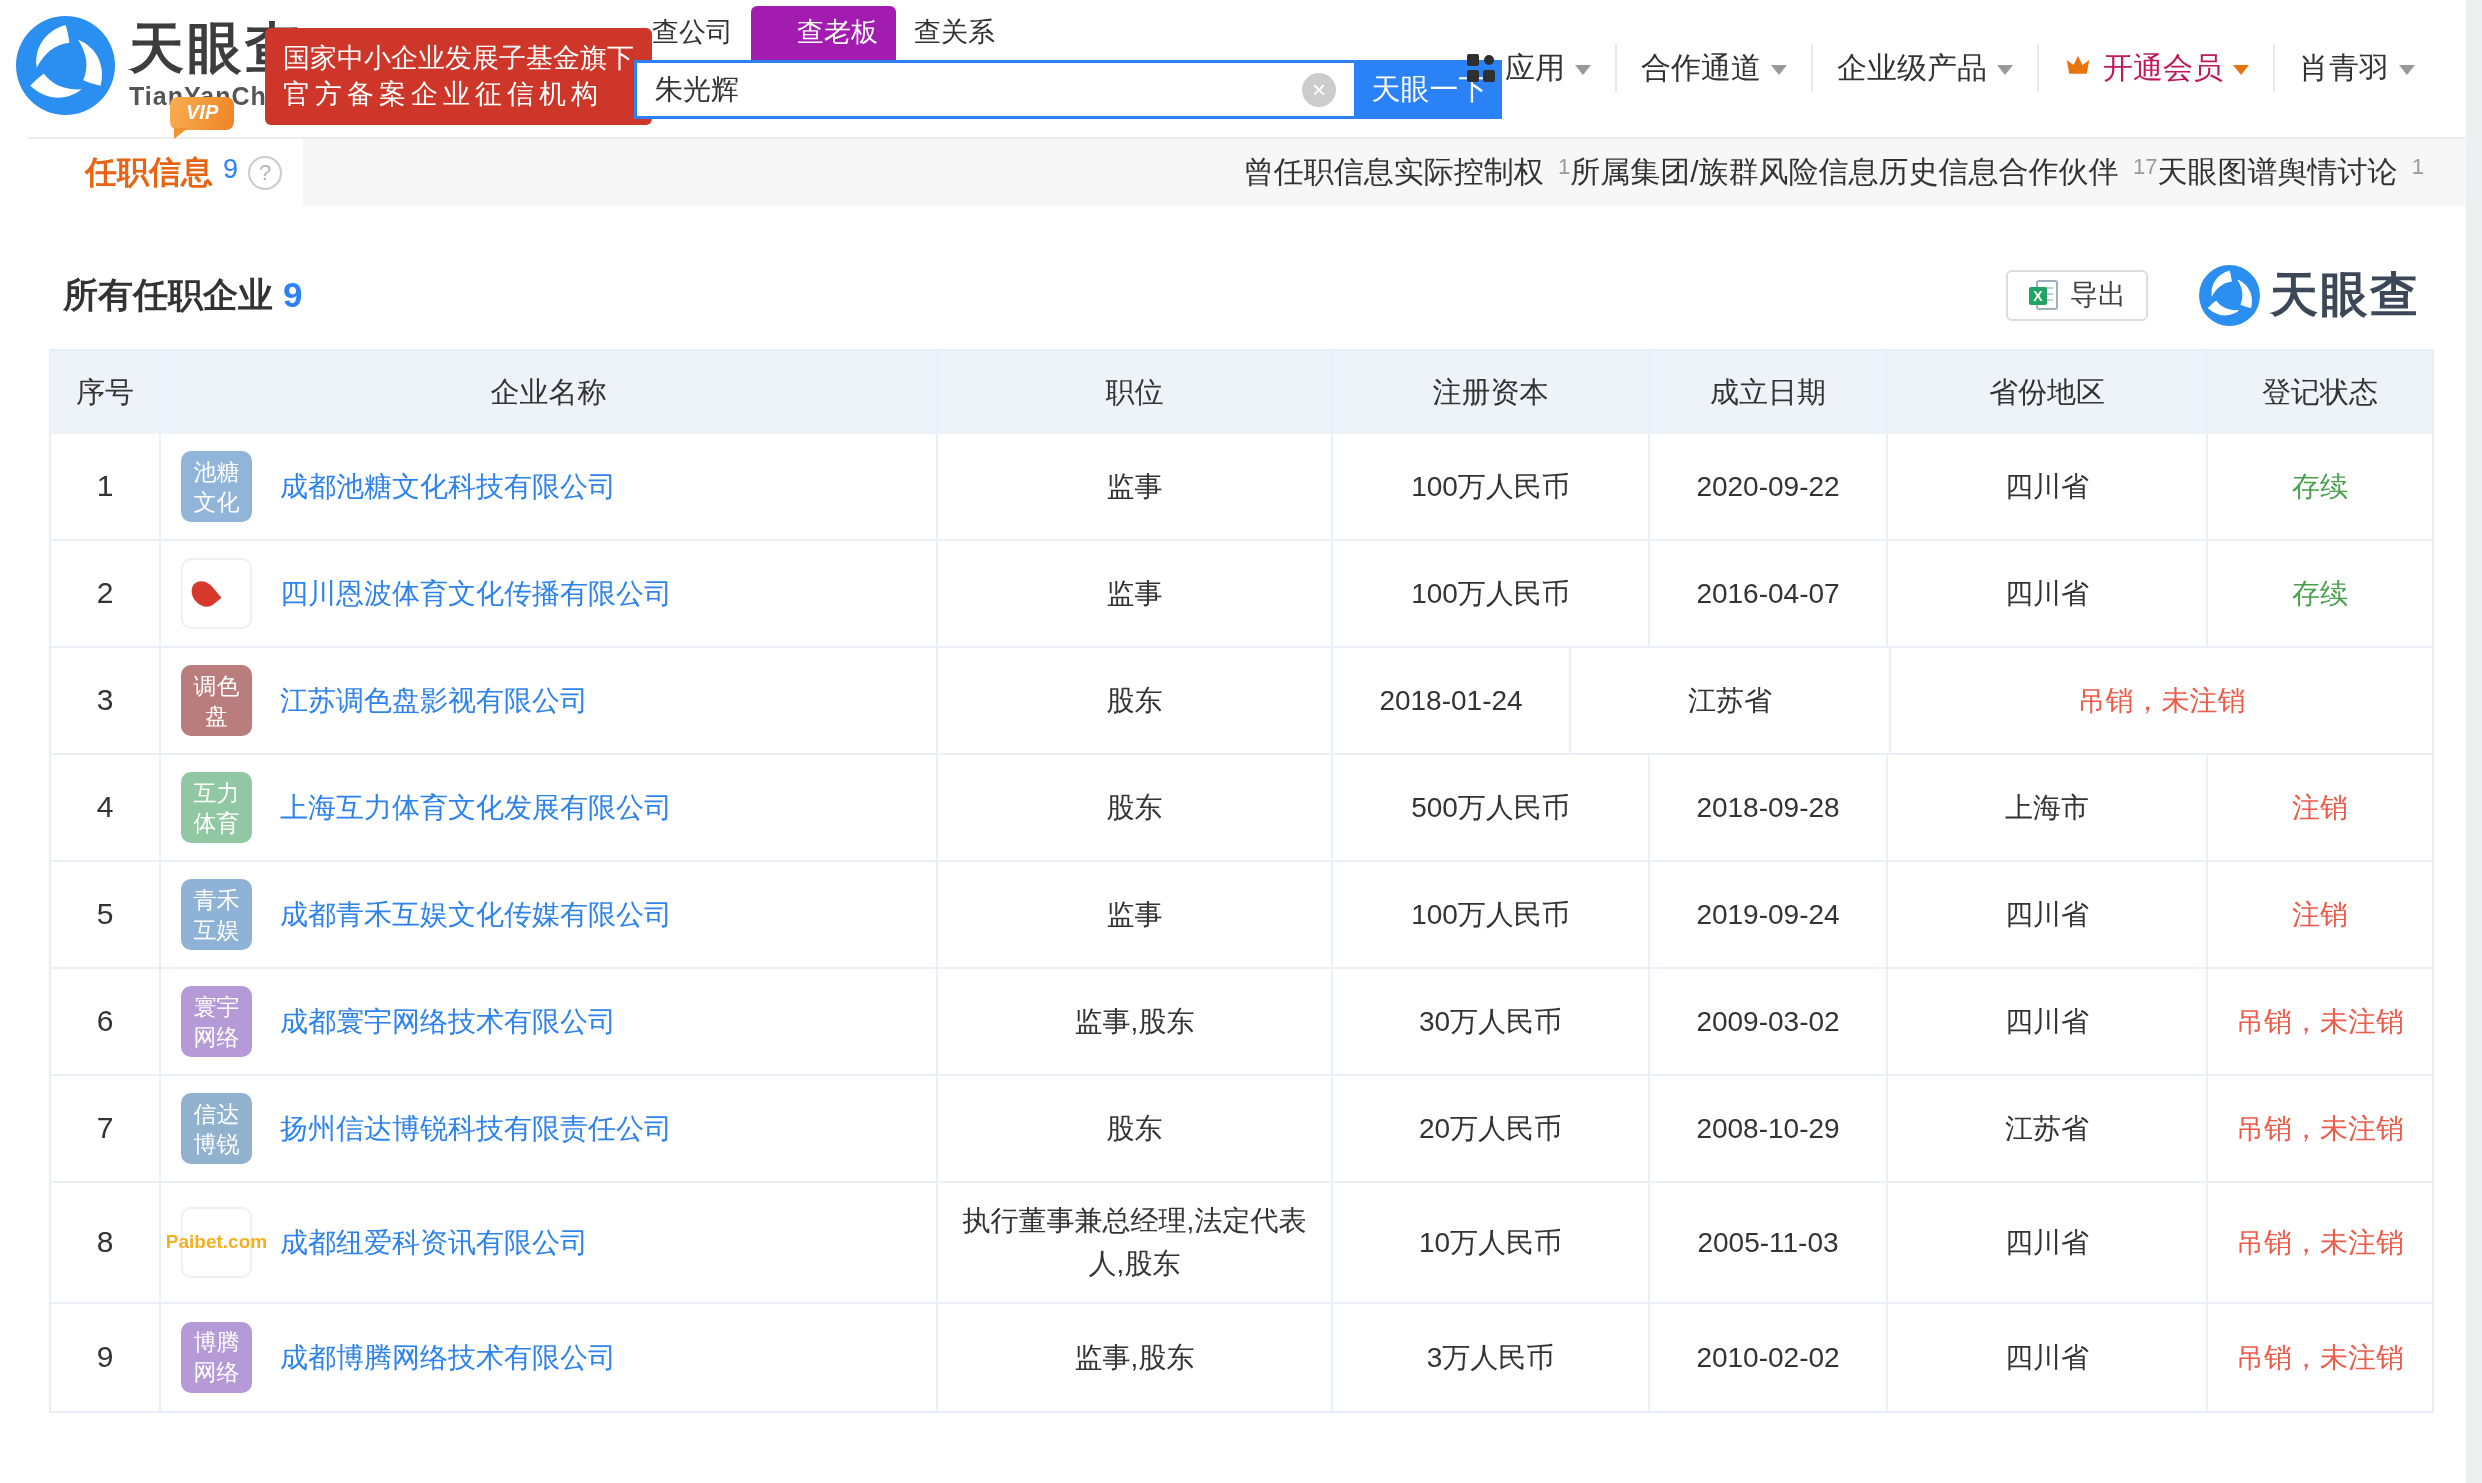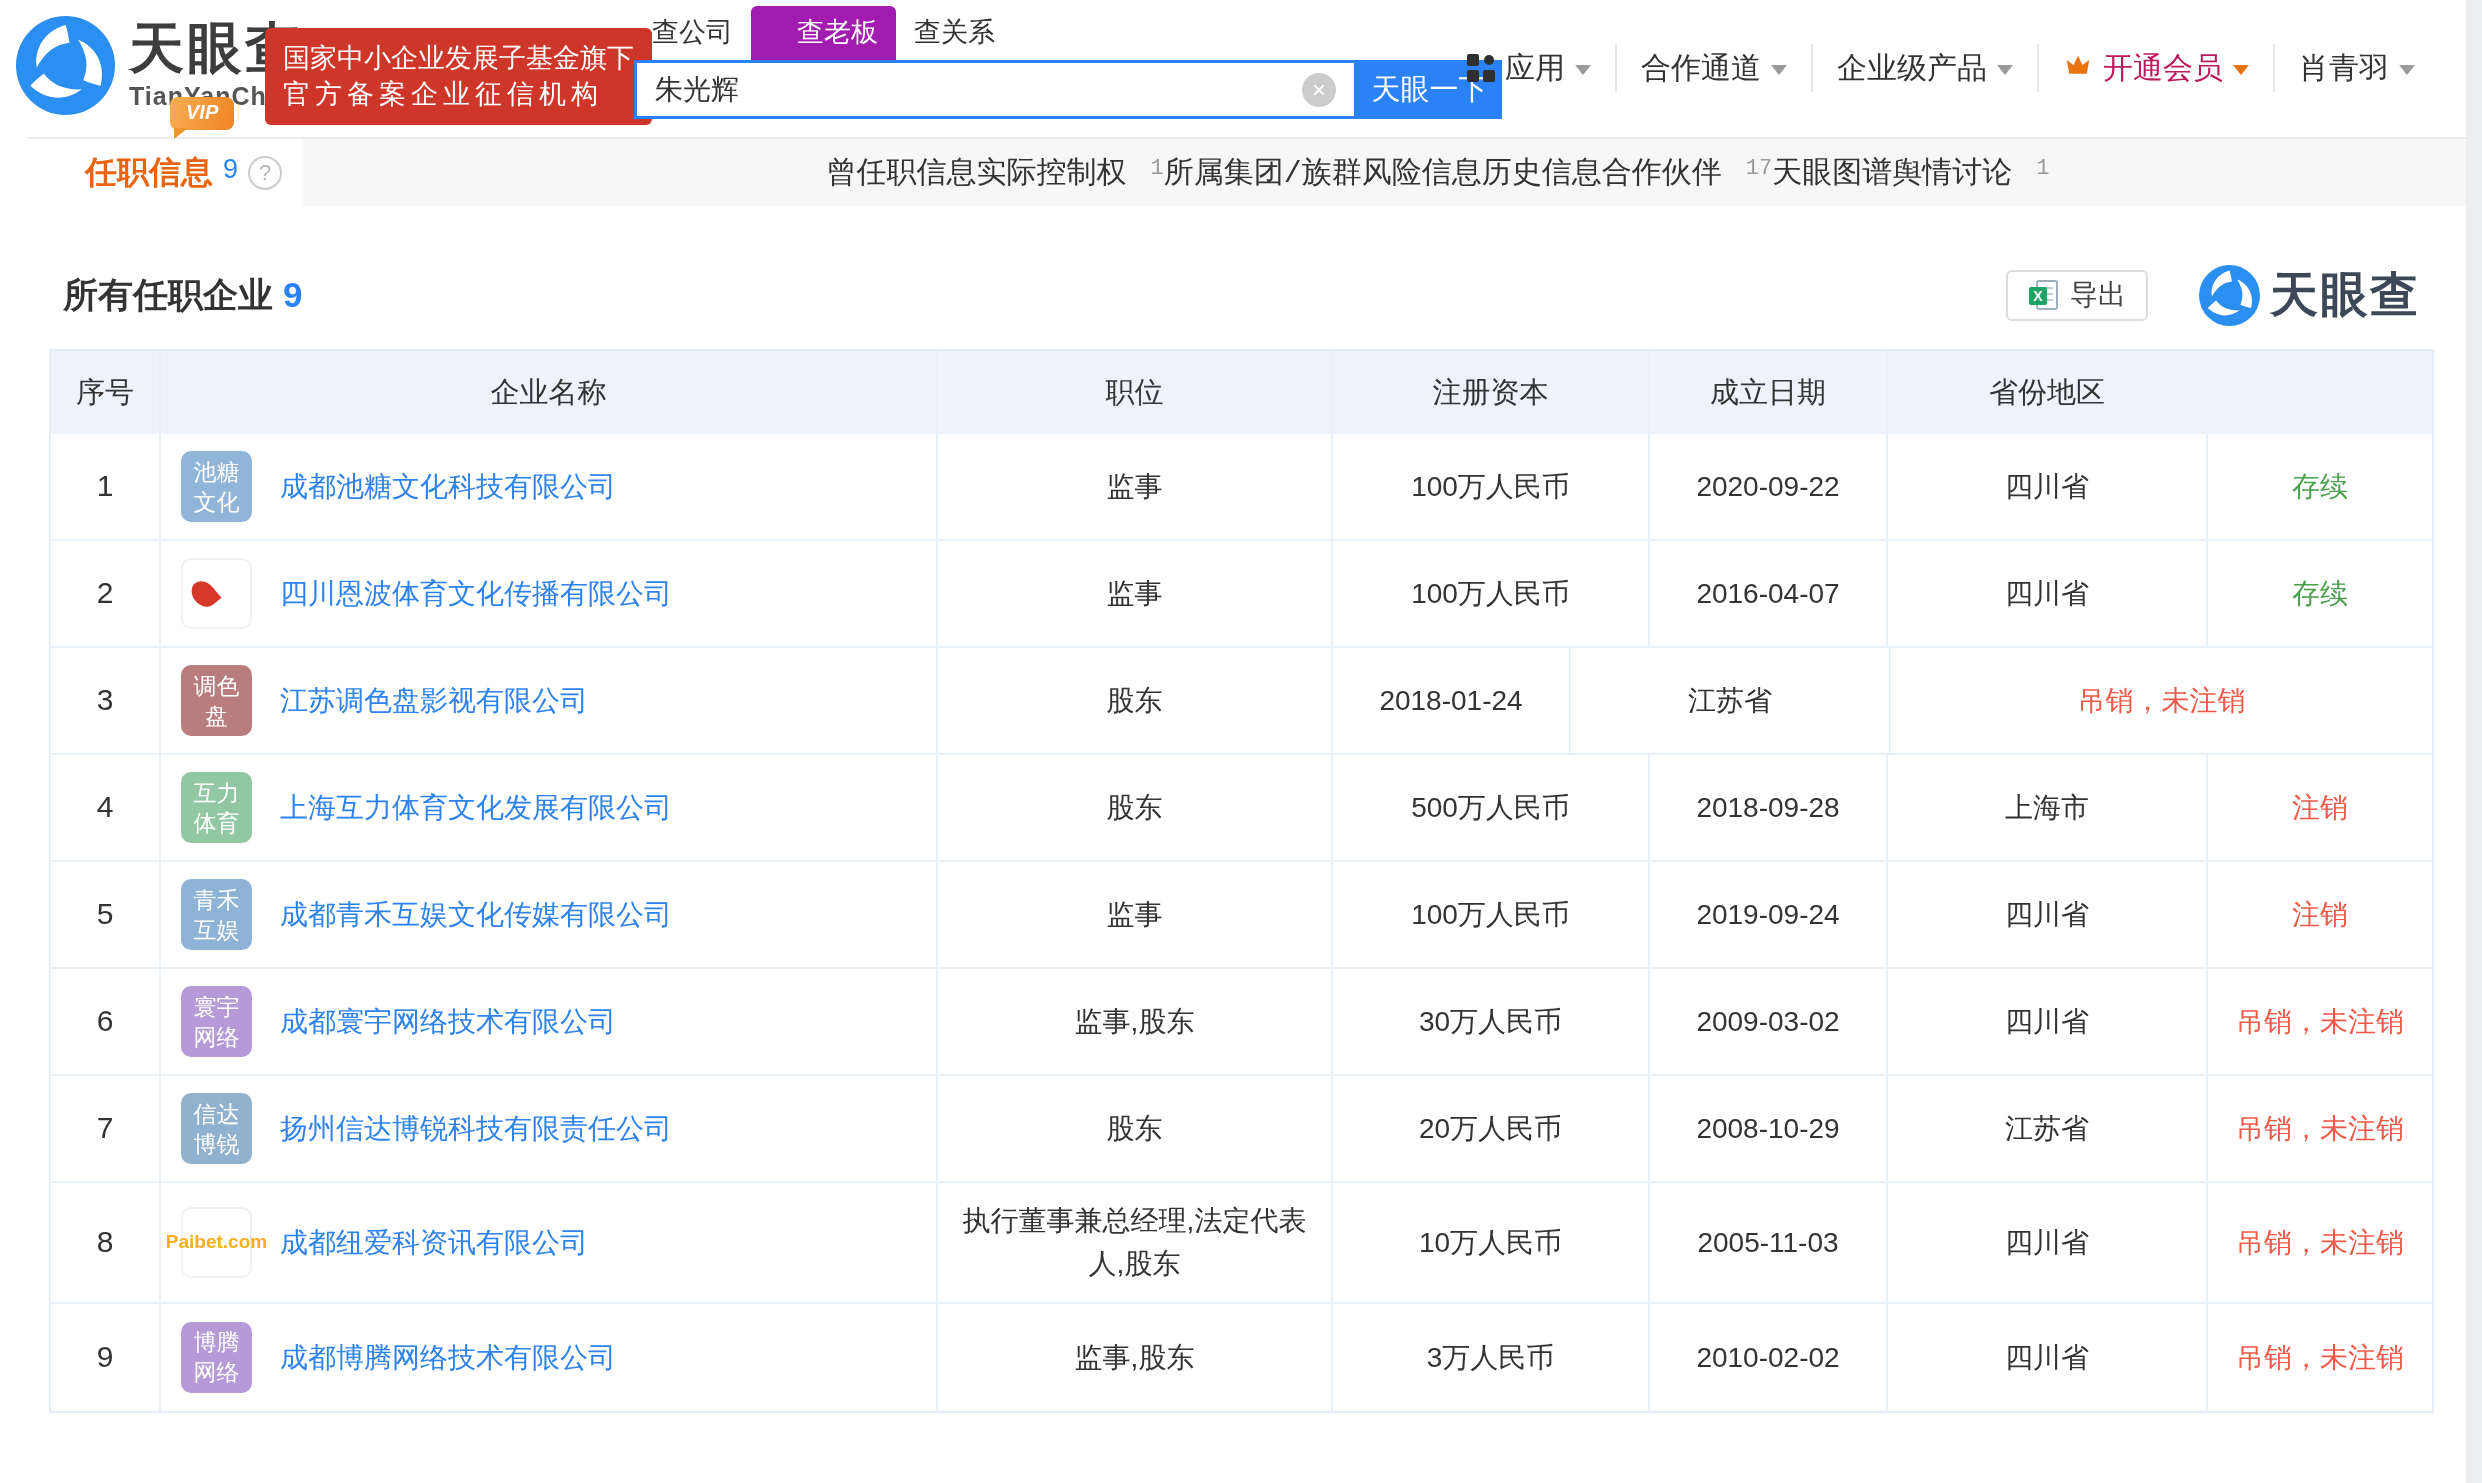--- a/index.html
+++ b/index.html
@@ -44,22 +44,22 @@
   .gi-c { left:17px; top:1px; width:10px; height:10px; border-radius:50%; }
   .gi-d { left:16px; top:16px; width:12px; height:12px; border-radius:2px; }
 
   
   .nav-tabs { height:69px; background:#f7f7f7; border-top:2px solid #ececec; display:flex;margin-left:28px; }
   .active-sec { width:275px; background:#fff; display:flex; align-items:center; padding-left:57px; cursor:pointer; }
   .at-label { font-size:32px; font-weight:700; color:#e96412; }
   .at-count { font-size:27px; color:#2b82f7; margin-left:10px; position:relative; top:-3px; }
   .q-ico { width:34px; height:34px; border:2px solid #ccc; border-radius:50%; color:#b5b5b5;
     font-size:22px; display:inline-flex; align-items:center; justify-content:center; margin-left:10px; cursor:pointer; }
-  .other-tabs { flex:1; display:flex; align-items:center; justify-content:center;
-    padding:0 59px 0 149px;font-family:Liberation Mono, monospace; }
+  .other-tabs { flex:1; display:flex; align-items:center; justify-content:flex-end;
+    padding:0 59px 0 149px; }
   .nav-item { font-size:30px; color:#333; cursor:pointer; white-space:nowrap; }
   .nv-sup { font-size:22px; color:#999; margin-left:6px; position:relative; top:-8px; }
 
   .vip-badge { position:absolute; left:170px; top:97px; background:linear-gradient(105deg,#f8ae52,#ee8424);
     color:#fff; font-size:20px; font-weight:900; font-style:italic; padding:4px 16px 6px;
     border-radius:8px; z-index:5; }
   .vip-badge::after { content:""; position:absolute; left:4px; bottom:-9px; width:0; height:0;
     border-right:14px solid transparent; border-top:11px solid #ef9530; }
 
   
@@ -255,20 +255,21 @@
   </div>
 
   <div class="table">
     <div class="tr thead">
         <div class="th td col0">序号</div>
         <div class="th td col1">企业名称</div>
         <div class="th td col2">职位</div>
         <div class="th td col3">注册资本</div>
         <div class="th td col4">成立日期</div>
         <div class="th td col5">省份地区</div>
+        <div class="th td col6">登记状态</div>
       </div>
     <div class="tbody">
         <div class="tr">
     <div class="td c-no">1</div>
     <div class="td c-name">
       <div class="tile" style="background: rgb(145, 181, 216);">
               <div>池糖</div>
               <div>文化</div>
             </div>
       <a class="co-link">成都池糖文化科技有限公司</a>

